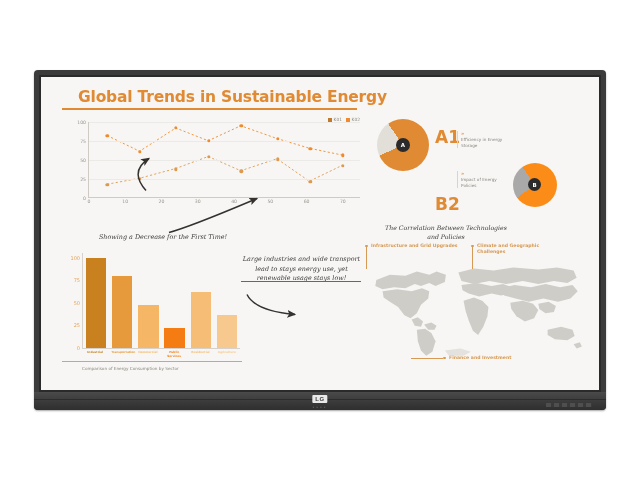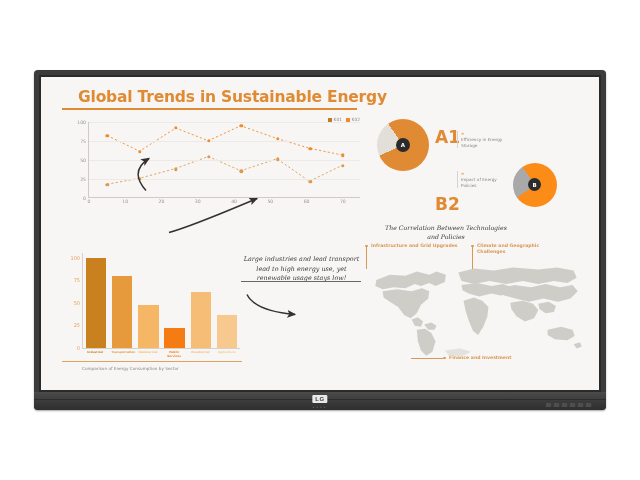--- a/index.html
+++ b/index.html
@@ -153,20 +153,21 @@
               <div class="dot" style="left: 50.7733px; top: 57px; background: rgb(221, 154, 78);"></div>
               <div class="dot" style="left: 87.04px; top: 47.12px; background: rgb(221, 154, 78);"></div>
               <div class="dot" style="left: 119.68px; top: 34.96px; background: rgb(221, 154, 78);"></div>
               <div class="dot" style="left: 152.32px; top: 49.4px; background: rgb(221, 154, 78);"></div>
               <div class="dot" style="left: 188.587px; top: 37.24px; background: rgb(221, 154, 78);"></div>
               <div class="dot" style="left: 221.227px; top: 60.04px; background: rgb(221, 154, 78);"></div>
               <div class="dot" style="left: 253.867px; top: 44.08px; background: rgb(221, 154, 78);"></div>
             </div>
         </div>
 
+        <div class="hand note1">Showing a Decrease for the First Time!</div>
 
         <div class="barchart">
           <div class="bc-plot" id="bc-plot">
             <div class="bars" id="bc-bars">
                 <div class="barwrap">
                   <div class="bar" style="height: 95.2381%; background: rgb(201, 128, 31);"></div>
                 </div>
                 <div class="barwrap">
                   <div class="bar" style="height: 76.1905%; background: rgb(231, 154, 59);"></div>
                 </div>
@@ -194,21 +195,21 @@
               <div class="bc-xlab" style="color: rgb(231, 154, 59);">Transportation</div>
               <div class="bc-xlab" style="color: rgb(245, 183, 101);">Commercial</div>
               <div class="bc-xlab" style="color: rgb(244, 124, 19);">Public Services</div>
               <div class="bc-xlab" style="color: rgb(246, 189, 118);">Residential</div>
               <div class="bc-xlab" style="color: rgb(248, 201, 143);">Agriculture</div>
             </div>
           <div class="bc-rule"></div>
           <div class="bc-caption">Comparison of Energy Consumption by Sector</div>
         </div>
 
-        <div class="hand note2">Large industries and lead transport lead to high energy use, yet renewable usage stays low!</div>
+        <div class="hand note2">Large industries and wide transport lead to stays energy use, yet renewable usage stays low!</div>
         <div class="note2-rule"></div>
 
         <div class="donutzone">
 
           <div class="donut" id="donutA" style="left: 6px; top: 4px; width: 52px; height: 52px; background: conic-gradient(from -35deg, rgb(224, 138, 51) 0deg, rgb(224, 138, 51) 280.8deg, rgb(226, 223, 217) 280.8deg, rgb(226, 223, 217) 360deg);"></div>
           <div class="dbadge" style="left:25px;top:23px;width:14px;height:14px;">A</div>
           <div class="dlabel" style="left:64px;top:12px;font-size:17px;">A1</div>
           <div class="dtext" style="left:86px;top:16px;width:44px;">
             <span class="chev">›››</span>
             <span>Efficiency in Energy Storage</span>

